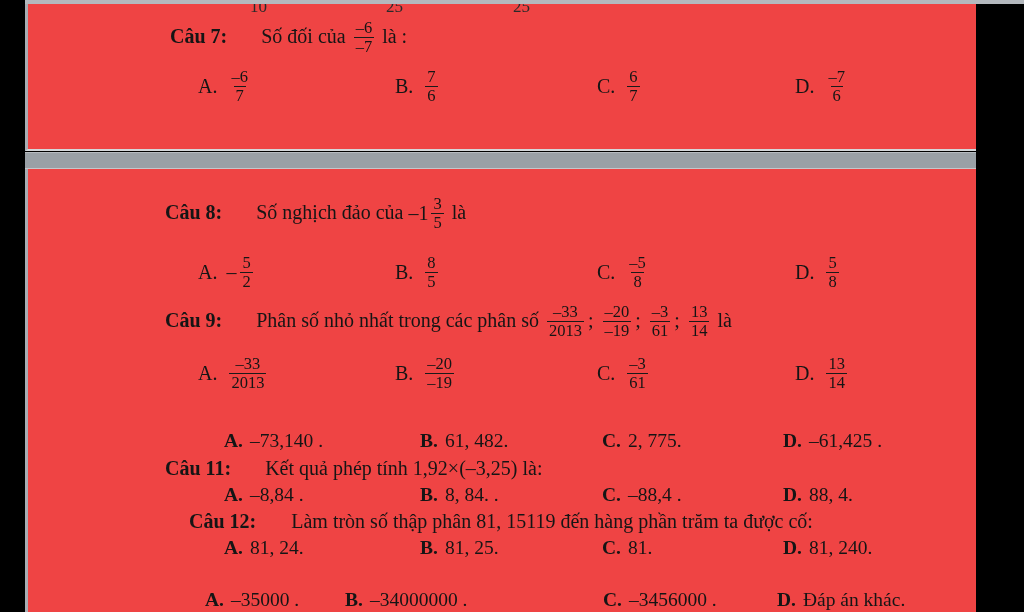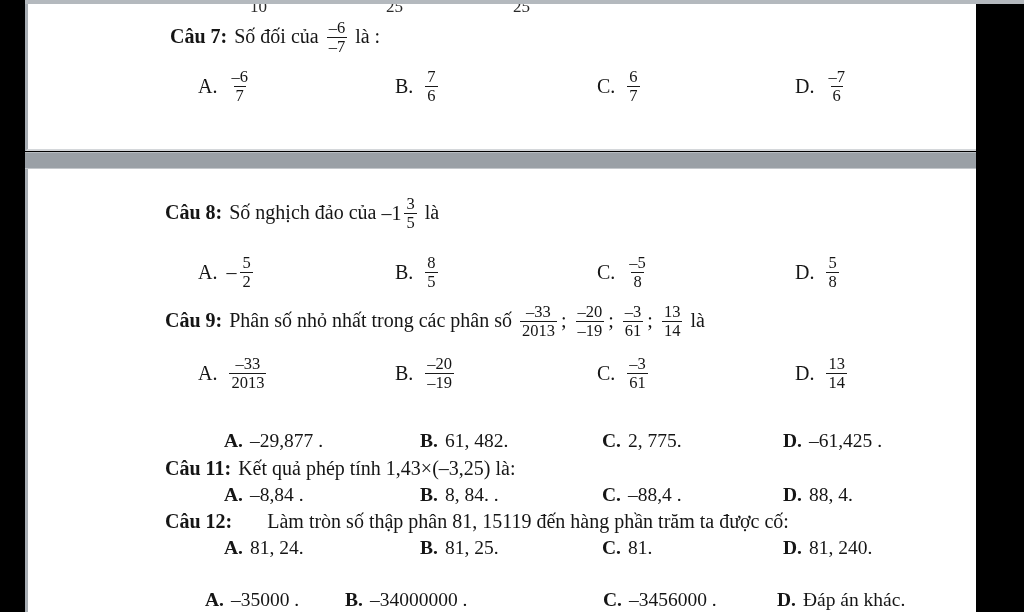--- a/index.html
+++ b/index.html
@@ -2,31 +2,31 @@
 <html><head>
 <meta charset="utf-8">
 <style>
   html,body{margin:0;padding:0;}
   body{
     width:1024px;height:612px;overflow:hidden;background:#000;
     font-family:"Liberation Serif","DejaVu Serif",serif;color:#151515;
   }
   .viewer{position:relative;width:1024px;height:612px;background:#000;}
   .topbar{position:absolute;left:25px;right:0;top:0;height:4px;background:#b4b9be;}
-  .page{position:absolute;left:25px;width:948px;background:#ffffff;border-left:3px solid #a7adb3;overflow:hidden;}
+  .page{position:absolute;left:25px;width:948px;background:#ef4444;border-left:3px solid #a7adb3;overflow:hidden;}
   .page1{top:4px;height:145px;border-bottom:2px solid #d4d7da;}
   .pgap{position:absolute;left:25px;width:951px;top:152px;height:15px;background:#9aa0a6;border-top:1px solid #b7bcc1;border-bottom:1px solid #c3c7cb;}
   .page2{top:169px;height:443px;}
 
   .remnant{position:absolute;top:-7px;font-size:17px;color:#2a2a2a;}
   .r0{left:222px;} .r1{left:358px;} .r2{left:485px;}
 
   .qline{position:absolute;white-space:nowrap;font-size:20px;}
-  .qlabel{font-weight:bold;margin-right:2px;}
-  .wgap .qlabel{margin-right:30px;}
+  .qlabel{font-weight:bold;margin-right:29px;}
+  .wgap .qlabel{margin-right:30px;margin-left:24px;}
   .qtext{}
   .frac{display:inline-flex;flex-direction:column;align-items:center;vertical-align:middle;
         font-size:16.5px;line-height:1.12;margin:0 3px;}
   .frac .num{padding:0 2px;}
   .frac .den{border-top:1.4px solid #1a1a1a;padding:0 2px;}
   .mixed{display:inline-flex;align-items:center;vertical-align:middle;}
   .mixed .pre{font-size:20px;}
   .fsep{margin:0 1px;}
 
   .opt-row{position:absolute;left:0;width:100%;height:48px;}
@@ -205,39 +205,39 @@
         <span class="frac">
           <span class="num">13</span>
           <span class="den">14</span>
         </span>
       </span>
     </div>
 
     <div class="opt-row tr q10o">
       <span class="opt cA">
           <span class="letter">A.</span>
-          <span class="optval">–29,877 .</span>
+          <span class="optval">–73,140 .</span>
         </span>
       <span class="opt cB">
           <span class="letter">B.</span>
           <span class="optval">61, 482.</span>
         </span>
       <span class="opt cC">
           <span class="letter">C.</span>
           <span class="optval">2, 775.</span>
         </span>
       <span class="opt cD">
           <span class="letter">D.</span>
           <span class="optval">–61,425 .</span>
         </span>
     </div>
 
     <div class="qline q11l">
       <span class="qlabel">Câu 11:</span>
-      <span class="qtext">Kết quả phép tính 1,43×(–3,25) là:</span>
+      <span class="qtext">Kết quả phép tính 1,92×(–3,25) là:</span>
     </div>
     <div class="opt-row tr q11o">
       <span class="opt cA">
           <span class="letter">A.</span>
           <span class="optval">–8,84 .</span>
         </span>
       <span class="opt cB">
           <span class="letter">B.</span>
           <span class="optval">8, 84. .</span>
         </span>

